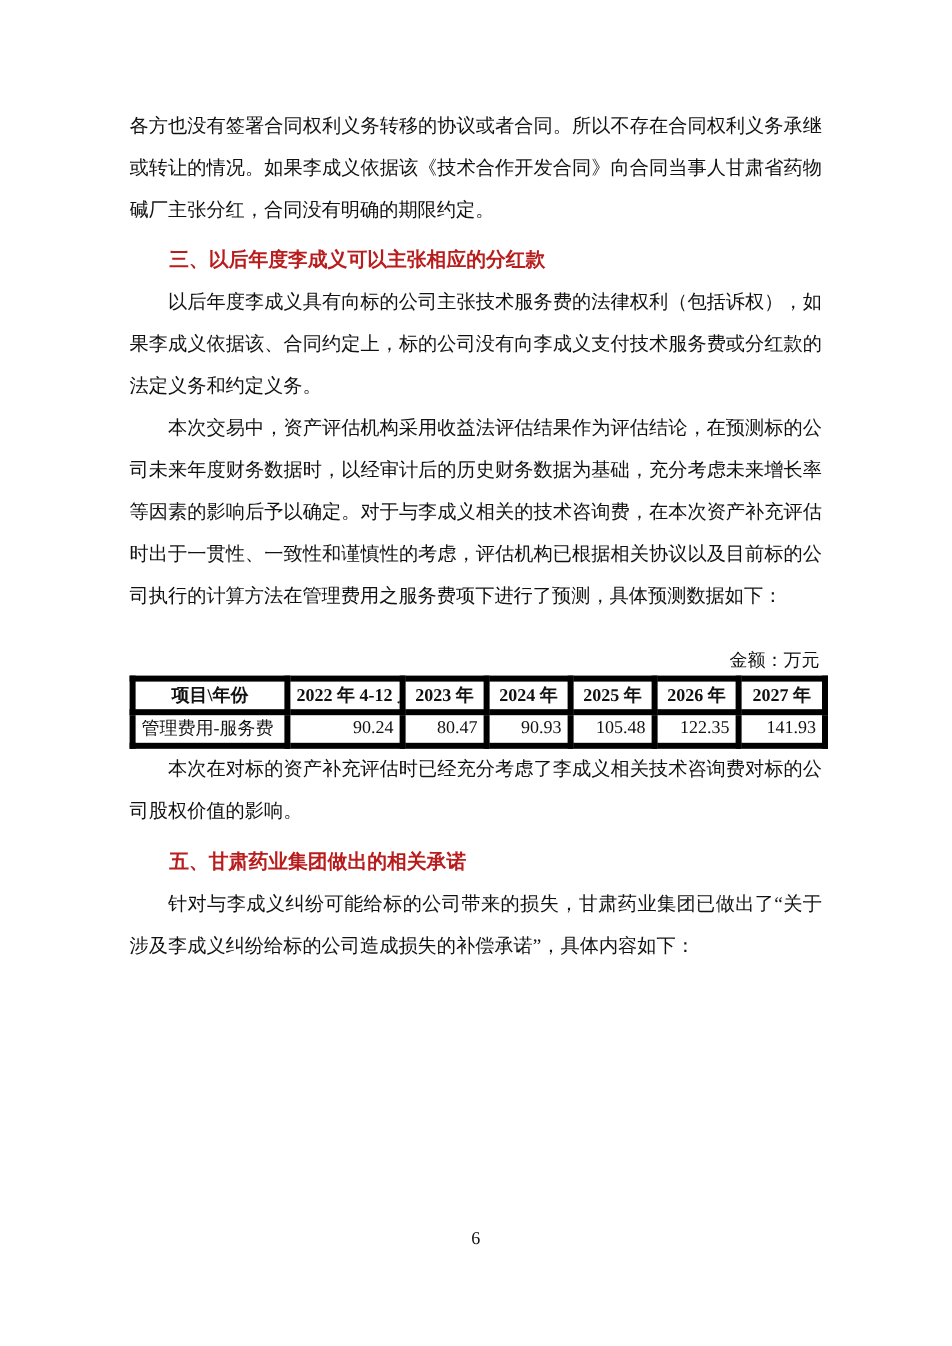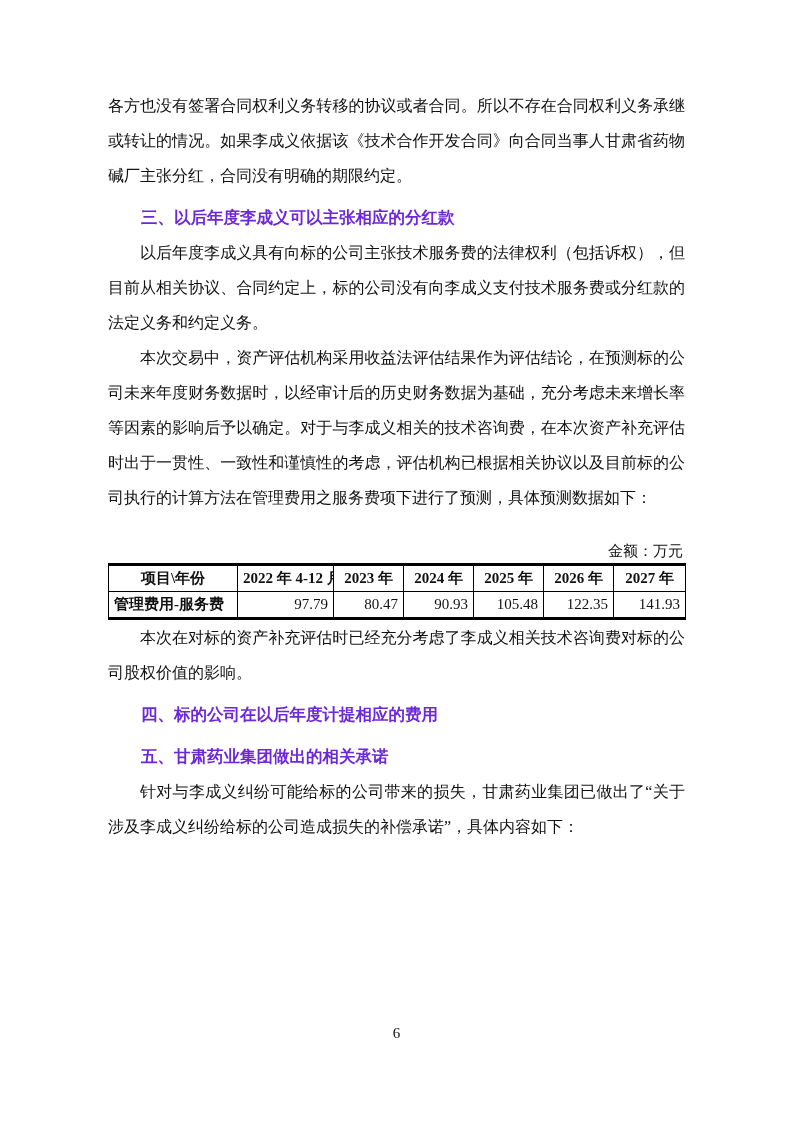--- a/index.html
+++ b/index.html
@@ -29,56 +29,56 @@
   p.no-indent {
     text-indent: 0;
   }
   h3.section-heading {
     margin: 7px 0 0 0;
     font-family: "Liberation Sans", "DejaVu Sans", sans-serif;
     font-weight: 700;
     font-size: 16.5px;
     line-height: 35px;
     text-indent: 2em;
-    color: #6d28d9;
+    color: #b91c1c;
   }
   .unit-label {
     margin-top: 25px;
     font-size: 15px;
     line-height: 22px;
     text-align: right;
     padding-right: 2px;
   }
   table.data-table {
     width: 100%;
     border-collapse: collapse;
     table-layout: fixed;
     margin-top: 1px;
   }
   table.data-table th,
   table.data-table td {
-    border: 1px solid #000000;
+    border: 5px solid #000000;
     box-sizing: border-box;
     font-size: 15px;
     height: 27px;
     padding: 2px 5px;
     overflow: hidden;
     white-space: nowrap;
   }
   table.data-table {
     border-top: 3px solid #000000;
     border-bottom: 3px solid #000000;
   }
   table.data-table thead th {
     font-weight: 700;
     text-align: center;
   }
   table.data-table td.row-label {
     text-align: left;
-    font-weight: 700;
+    font-weight: 400;
   }
   table.data-table td.num {
     text-align: right;
   }
   .after-table {
     margin-top: 12px;
   }
   .page-number {
     position: absolute;
     left: 0;
@@ -92,21 +92,21 @@
 </style>
 </head>
 <body>
 
 <div class="page">
 
   <p class="body-text no-indent">各方也没有签署合同权利义务转移的协议或者合同。所以不存在合同权利义务承继或转让的情况。如果李成义依据该《技术合作开发合同》向合同当事人甘肃省药物碱厂主张分红，合同没有明确的期限约定。</p>
 
   <h3 class="section-heading">三、以后年度李成义可以主张相应的分红款</h3>
 
-  <p class="body-text">以后年度李成义具有向标的公司主张技术服务费的法律权利（包括诉权），但目前从相关协议、合同约定上，标的公司没有向李成义支付技术服务费或分红款的法定义务和约定义务。</p>
+  <p class="body-text">以后年度李成义具有向标的公司主张技术服务费的法律权利（包括诉权），如果李成义依据该、合同约定上，标的公司没有向李成义支付技术服务费或分红款的法定义务和约定义务。</p>
 
   <p class="body-text">本次交易中，资产评估机构采用收益法评估结果作为评估结论，在预测标的公司未来年度财务数据时，以经审计后的历史财务数据为基础，充分考虑未来增长率等因素的影响后予以确定。对于与李成义相关的技术咨询费，在本次资产补充评估时出于一贯性、一致性和谨慎性的考虑，评估机构已根据相关协议以及目前标的公司执行的计算方法在管理费用之服务费项下进行了预测，具体预测数据如下：</p>
 
   <div class="unit-label">金额：万元</div>
 
   <table class="data-table">
     <colgroup>
       <col style="width:129px">
       <col style="width:96px">
       <col style="width:70px">
@@ -122,33 +122,32 @@
         <th>2023 年</th>
         <th>2024 年</th>
         <th>2025 年</th>
         <th>2026 年</th>
         <th>2027 年</th>
       </tr>
     </thead>
     <tbody>
       <tr>
         <td class="row-label">管理费用-服务费</td>
-        <td class="num">97.79</td>
+        <td class="num">90.24</td>
         <td class="num">80.47</td>
         <td class="num">90.93</td>
         <td class="num">105.48</td>
         <td class="num">122.35</td>
         <td class="num">141.93</td>
       </tr>
     </tbody>
   </table>
 
   <p class="body-text after-table">本次在对标的资产补充评估时已经充分考虑了李成义相关技术咨询费对标的公司股权价值的影响。</p>
 
-  <h3 class="section-heading">四、标的公司在以后年度计提相应的费用</h3>
 
 
   <h3 class="section-heading">五、甘肃药业集团做出的相关承诺</h3>
 
   <p class="body-text">针对与李成义纠纷可能给标的公司带来的损失，甘肃药业集团已做出了“关于涉及李成义纠纷给标的公司造成损失的补偿承诺”，具体内容如下：</p>
 
 
   <div class="page-number">6</div>
 
 </div>

